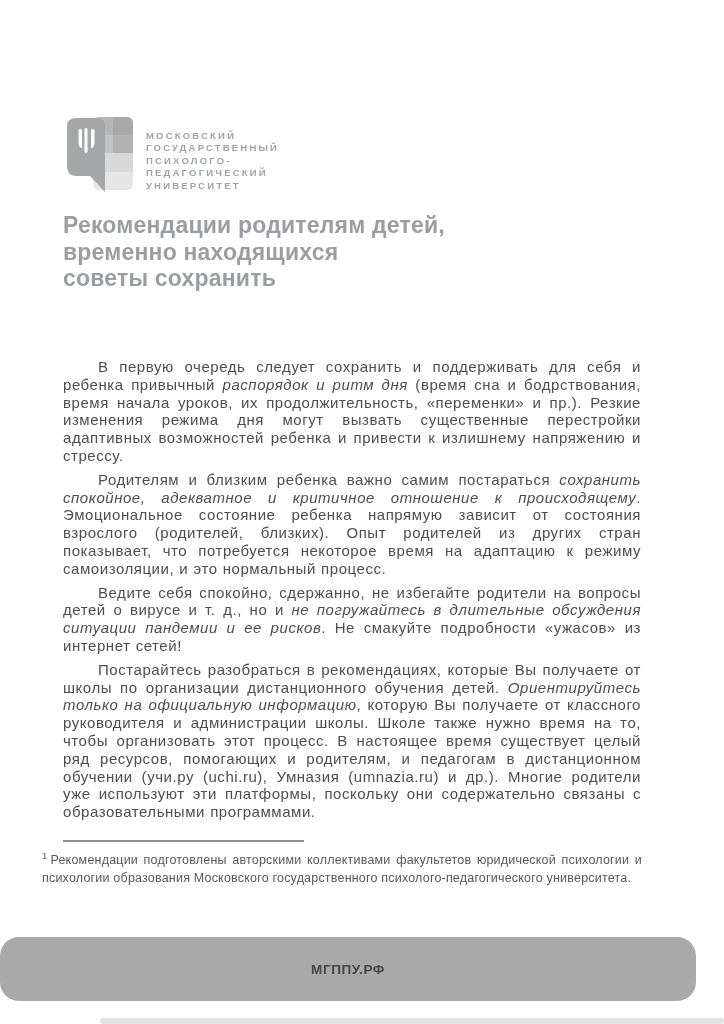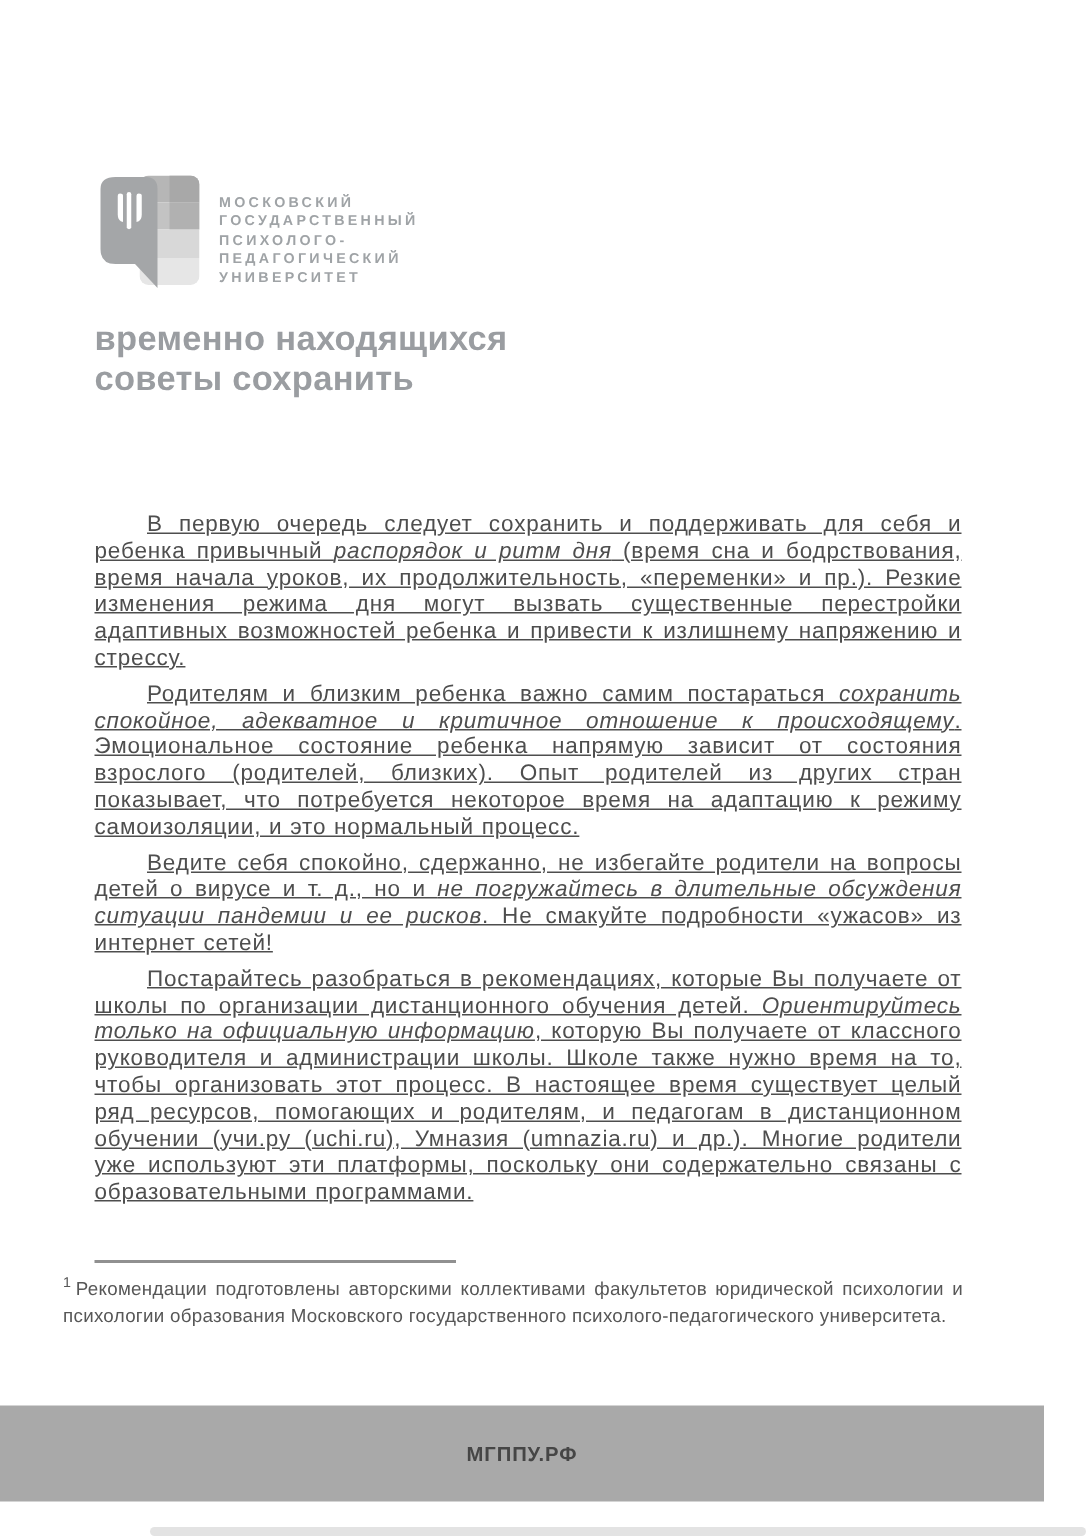--- a/index.html
+++ b/index.html
@@ -32,44 +32,44 @@
 
   
   .doc-title{
     position:absolute;left:63px;top:212px;margin:0;
     font-size:23px;line-height:26.5px;font-weight:700;
     letter-spacing:0.2px;color:var(--title-gray);
   }
 
   
   .doc-body{
-    position:absolute;left:63px;top:341px;width:578px;
+    position:absolute;left:63px;top:358px;width:578px;
     font-size:15px;line-height:17.8px;color:var(--body-text);
-    text-align:justify;letter-spacing:0.55px;word-spacing:0.5px;text-decoration:underline;
+    text-align:justify;letter-spacing:0.55px;word-spacing:0.5px;
   }
   .doc-body p{margin:0 0 6px 0;text-indent:35px;}
   .doc-body .it{font-style:italic;}
 
   
   .footnote-rule{
     position:absolute;left:63px;top:840px;width:241px;height:2px;
     background:var(--rule-gray);
   }
   .footnote{
     position:absolute;left:42px;top:847px;width:600px;
     font-size:12.5px;line-height:17.5px;color:var(--footnote-text);
     text-align:justify;letter-spacing:0.2px;
   }
   .footnote sup{font-size:9.5px;margin-right:3px;}
 
   
   .footer-bar{
     position:absolute;left:0;top:937px;width:696px;height:64px;
     background:var(--footer-bar);
-    display:flex;align-items:center;justify-content:center;
+    display:flex;align-items:center;justify-content:center;border-radius:19px;
   }
   .footer-site{
     font-size:13.5px;font-weight:700;letter-spacing:0.6px;
     color:var(--footer-text);
   }
 
   
   .scan-edge{
     position:absolute;left:100px;top:1018px;width:624px;height:6px;
     background:#dcdcdc;border-radius:3px;opacity:0.8;
@@ -108,20 +108,21 @@
     <div class="logo-name">
         <div>МОСКОВСКИЙ</div>
         <div>ГОСУДАРСТВЕННЫЙ</div>
         <div>ПСИХОЛОГО-</div>
         <div>ПЕДАГОГИЧЕСКИЙ</div>
         <div>УНИВЕРСИТЕТ</div>
       </div>
   </div>
 
   <h1 class="doc-title">
+      <div>Рекомендации родителям детей,</div>
       <div>временно находящихся</div>
       <div>советы сохранить</div>
     </h1>
 
   <main class="doc-body">
       <p><span>В первую очередь следует сохранить и поддерживать для себя и ребенка привычный </span><span class="it">распорядок и ритм дня</span><span> (время сна и бодрствования, время начала уроков, их продолжительность, «переменки» и пр.). Резкие изменения режима дня могут вызвать существенные перестройки адаптивных возможностей ребенка и привести к излишнему напряжению и стрессу.</span></p>
       <p><span>Родителям и близким ребенка важно самим постараться </span><span class="it">сохранить спокойное, адекватное и критичное отношение к происходящему</span><span>. Эмоциональное состояние ребенка напрямую зависит от состояния взрослого (родителей, близких). Опыт родителей из других стран показывает, что потребуется некоторое время на адаптацию к режиму самоизоляции, и это нормальный процесс.</span></p>
       <p><span>Ведите себя спокойно, сдержанно, не избегайте родители на вопросы детей о вирусе и т. д., но и </span><span class="it">не погружайтесь в длительные обсуждения ситуации пандемии и ее рисков</span><span>. Не смакуйте подробности «ужасов» из интернет сетей!</span></p>
       <p><span>Постарайтесь разобраться в рекомендациях, которые Вы получаете от школы по организации дистанционного обучения детей. </span><span class="it">Ориентируйтесь только на официальную информацию</span><span>, которую Вы получаете от классного руководителя и администрации школы. Школе также нужно время на то, чтобы организовать этот процесс. В настоящее время существует целый ряд ресурсов, помогающих и родителям, и педагогам в дистанционном обучении (учи.ру (uchi.ru), Умназия (umnazia.ru) и др.). Многие родители уже используют эти платформы, поскольку они содержательно связаны с образовательными программами.</span></p>
     </main>

